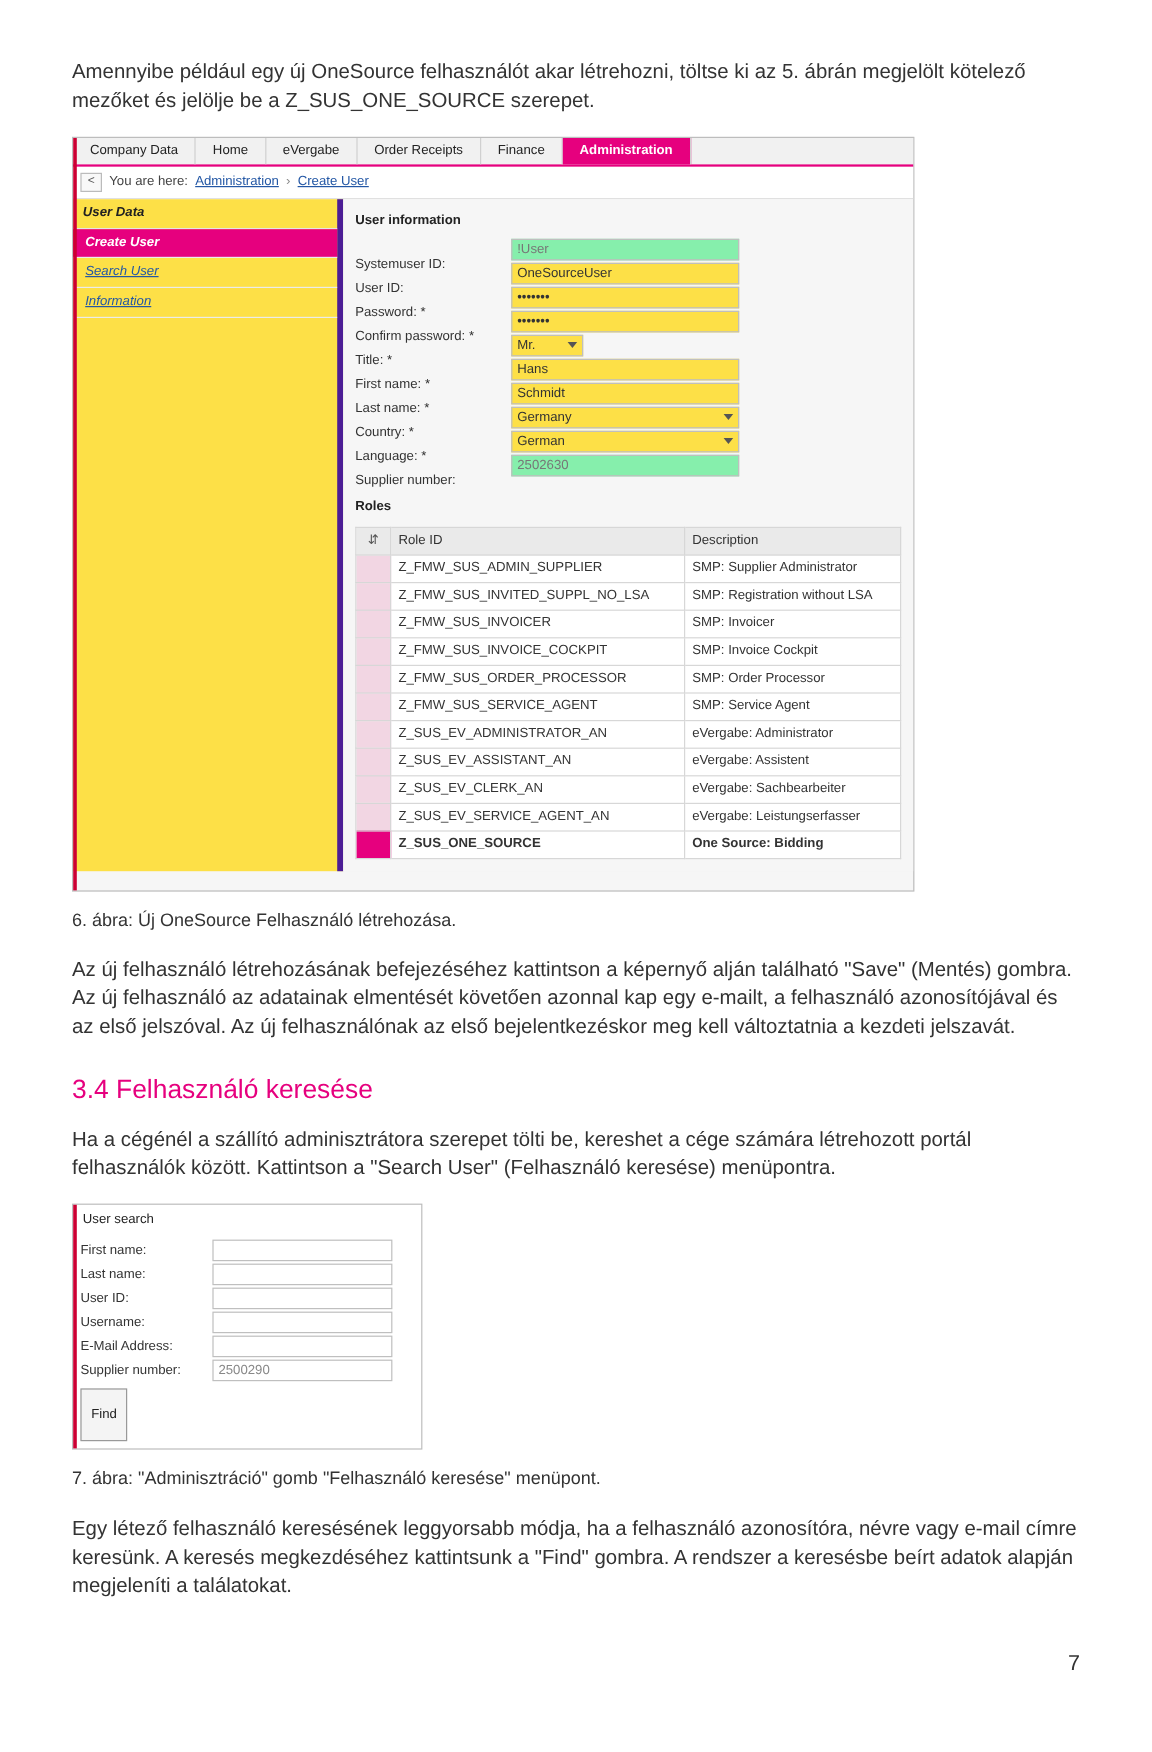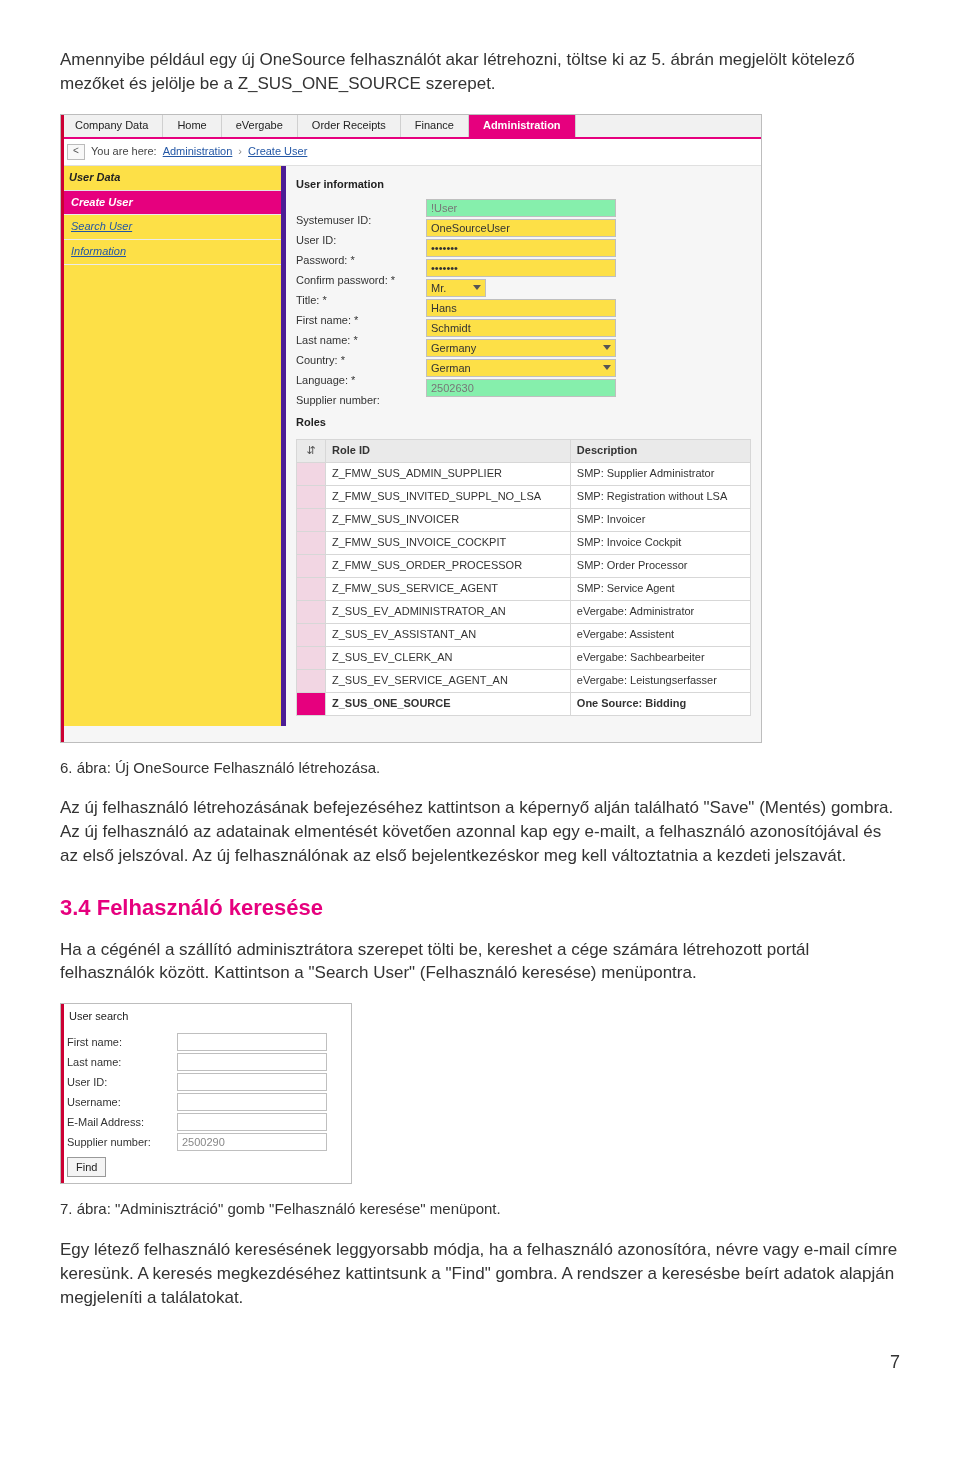--- a/index.html
+++ b/index.html
@@ -20,21 +20,21 @@
       line-height: 1.4;
     }
     .caption {
       font-size: 15px;
       color: #333;
       margin: 14px 0 18px 0;
     }
     .section-heading {
       color: #e6007e;
       font-size: 22px;
-      font-weight: bold;
+      font-weight: normal;
       margin: 24px 0 14px 0;
     }
     .page-num {
       text-align: right;
       font-size: 18px;
       margin-top: 40px;
       color: #333;
     }
 
     
@@ -185,21 +185,21 @@
       background: #fff;
     }
     .roles-table th, .roles-table td {
       border: 1px solid #d7d7d7;
       padding: 3px 6px;
       text-align: left;
       color: #333;
     }
     .roles-table th {
       background: #eaeaea;
-      font-weight: bold;
+      font-weight: normal;
     }
     .roles-table td.cb {
       width: 16px;
       padding: 0 2px;
       background: #f2d6e3;
       text-align: center;
     }
     .roles-table tr.selected td.cb {
       background: #e6007e;
     }
@@ -247,21 +247,21 @@
       padding: 0 4px;
       width: 140px;
       background: #fff;
       color: #888;
       font-size: 11px;
     }
     .shot2 .btn {
       border: 1px solid #999;
       background: #f4f4f4;
       font-size: 11px;
-      padding: 3px 8px;
+      padding: 15px 8px;
       margin: 6px 6px 6px 6px;
       color: #222;
     }
   </style>
 </head>
 <body>
 
 <p class="para">Amennyibe például egy új OneSource felhasználót akar létrehozni, töltse ki az 5. ábrán megjelölt kötelező mezőket és jelölje be a Z_SUS_ONE_SOURCE szerepet.</p>
 
 <div class="shot1">

